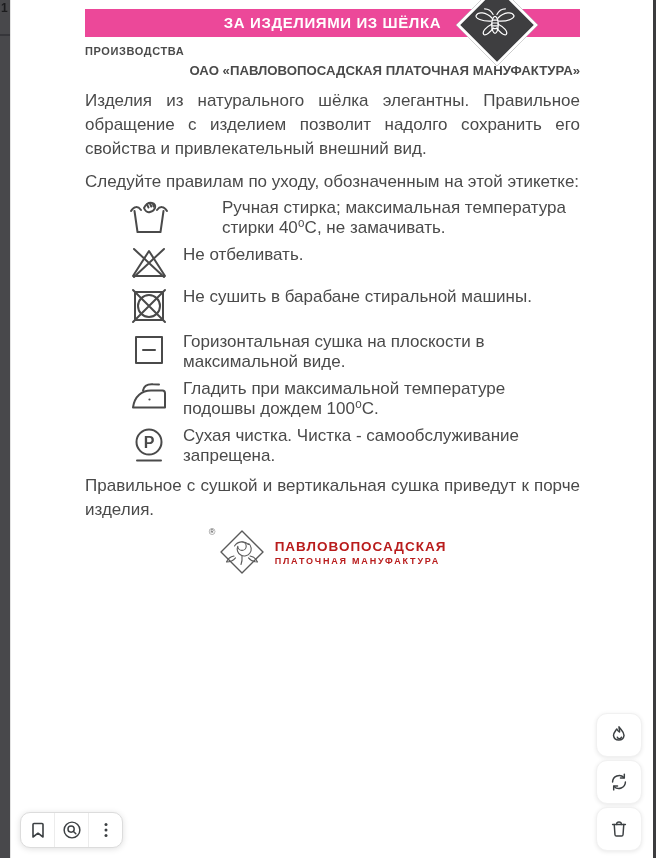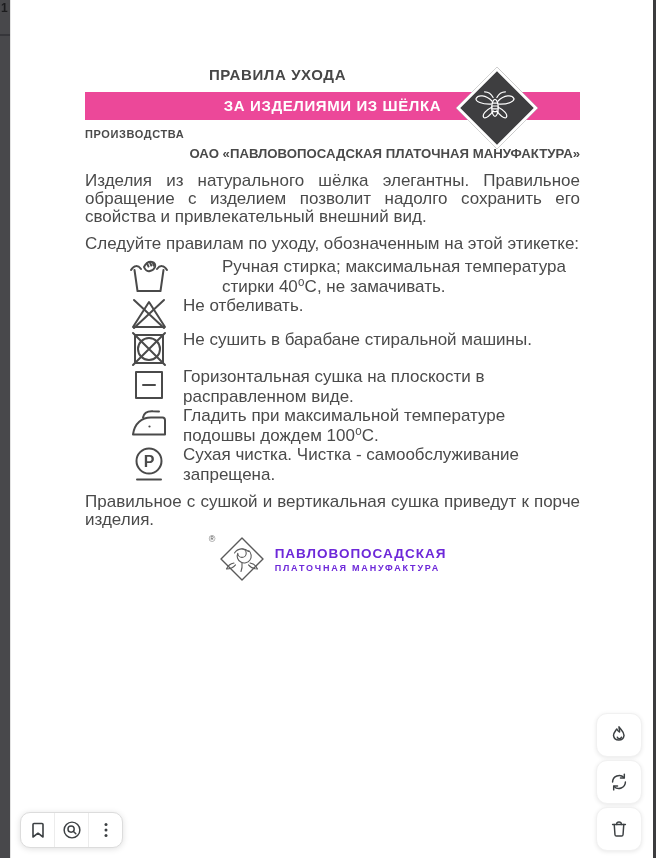--- a/index.html
+++ b/index.html
@@ -19,33 +19,33 @@
   
   .doc { position:absolute; left:85px; top:0; width:495px; color:#4a4a4a; }
   .title { margin:66px 0 0 0; width:385px; text-align:center; font-size:15px; font-weight:bold; letter-spacing:.6px; color:#474747; }
   .banner-row { position:relative; margin-top:9px; height:28px; background:#ec4899; }
   .banner-label { height:28px; line-height:28px; text-align:center; color:#ffffff; font-size:15px; font-weight:bold; letter-spacing:.6px; }
   .diamond-wrap { position:absolute; left:372px; top:-24px; width:76px; height:76px; z-index:2; }
   .diamond-shape { position:absolute; left:11px; top:11px; width:52px; height:52px; background:#3e3e40; border:3px solid #ffffff; transform:rotate(45deg); }
   .moth { position:absolute; left:17px; top:21px; width:42px; height:34px; }
   .subtitle { margin-top:8px; width:385px; text-align:left; font-size:11px; font-weight:bold; letter-spacing:.6px; }
   .manufacturer { margin-top:6px; width:495px; text-align:right; font-size:13.2px; font-weight:bold; }
-  .para { margin:9px 0 0 0; font-size:17px; line-height:18px; text-align:justify; }
+  .para { margin:9px 0 0 0; font-size:17px; line-height:24px; text-align:justify; }
   .para.first-after-head { margin-top:11px; }
   .care-list { margin-top:3px; }
-  .care-item { display:flex; align-items:flex-start; margin-top:0; padding-left:44px; }
+  .care-item { display:flex; align-items:flex-start; margin-top:8px; padding-left:44px; }
   .care-item:first-child { margin-top:4px;gap:39px; }
   .care-icon { flex:0 0 40px; width:40px; display:flex; justify-content:center; padding-top:1px; }
   .care-text { flex:1; margin-left:14px; font-size:17px; line-height:19.5px; text-align:left; }
   .care-svg { stroke:#4a4a4a; fill:none; stroke-width:2; stroke-linecap:round; stroke-linejoin:round; }
   
   .footer-logo { margin-top:7px; display:flex; align-items:center; justify-content:center; }
   .rose-wrap { position:relative; width:46px; height:46px; }
   .registered { position:absolute; left:-10px; top:-2px; font-size:9px; color:#5a5a5a; }
-  .brand-text { margin-left:10px; color:#6d28d9; }
+  .brand-text { margin-left:10px; color:#b91c1c; }
   .brand-line1 { font-size:13.5px; font-weight:bold; letter-spacing:1px; }
   .brand-line2 { font-size:9px; font-weight:bold; letter-spacing:1.8px; margin-top:2px; }
 
   
   .toolbar { position:absolute; left:20px; top:812px; height:34px; background:#fff; border:1px solid #dcdcdc;
              border-radius:10px; box-shadow:0 1px 6px rgba(0,0,0,.13); display:flex; align-items:center; z-index:5; }
   .tool-cell { width:33px; height:34px; display:flex; align-items:center; justify-content:center; cursor:pointer; }
   .tool-cell + .tool-cell { border-left:1px solid #ececec; }
   .ui-svg { stroke:#3c4043; fill:none; stroke-width:1.6; stroke-linecap:round; stroke-linejoin:round; }
 
@@ -61,21 +61,20 @@
 
   <div class="thumb-strip">
     <span class="thumb-num">1</span>
     <div class="thumb-divider"></div>
   </div>
   <div class="page-edge"></div>
   <div class="right-edge"></div>
 
   <div class="doc">
 
-    <div class="title">ПРАВИЛА УХОДА</div>
 
     <div class="banner-row">
       <div class="banner-label">ЗА ИЗДЕЛИЯМИ ИЗ ШЁЛКА</div>
       <div class="diamond-wrap">
         <div class="diamond-shape"></div>
         <svg class="moth" viewBox="0 0 44 36">
           <g stroke="#ffffff" stroke-width="1.3" fill="none" stroke-linecap="round">
             <path d="M20 9 C18 5 15 3 11 3"></path>
             <path d="M24 9 C26 5 29 3 33 3"></path>
             <path d="M19 13 C12 6 4 6 2 10 C1 13 8 16.5 18 16"></path>
@@ -131,21 +130,21 @@
         <div class="care-text">Не сушить в барабане стиральной машины.</div>
       </div>
 
       <div class="care-item">
         <span class="care-icon">
           <svg class="care-svg" width="34" height="34" viewBox="0 0 34 34">
             <rect x="4" y="4" width="26" height="26"></rect>
             <path d="M11 17 H23"></path>
           </svg>
         </span>
-        <div class="care-text">Горизонтальная сушка на плоскости в расправленном виде.</div>
+        <div class="care-text">Горизонтальная сушка на плоскости в максимальной виде.</div>
       </div>
 
       <div class="care-item">
         <span class="care-icon">
           <svg class="care-svg" width="40" height="31" viewBox="0 0 40 31">
             <path d="M4 27.5 C5.5 16 13 10.5 22 10.5 H33.5 C35 10.5 36 11.7 36 13.3 V27.5 Z"></path>
             <path d="M14 10.5 C15 5.5 19.5 4 24 4.3 L30 4.5"></path>
             <circle cx="20.5" cy="19.5" r="1.1" fill="#4a4a4a" stroke="none"></circle>
           </svg>
         </span>

